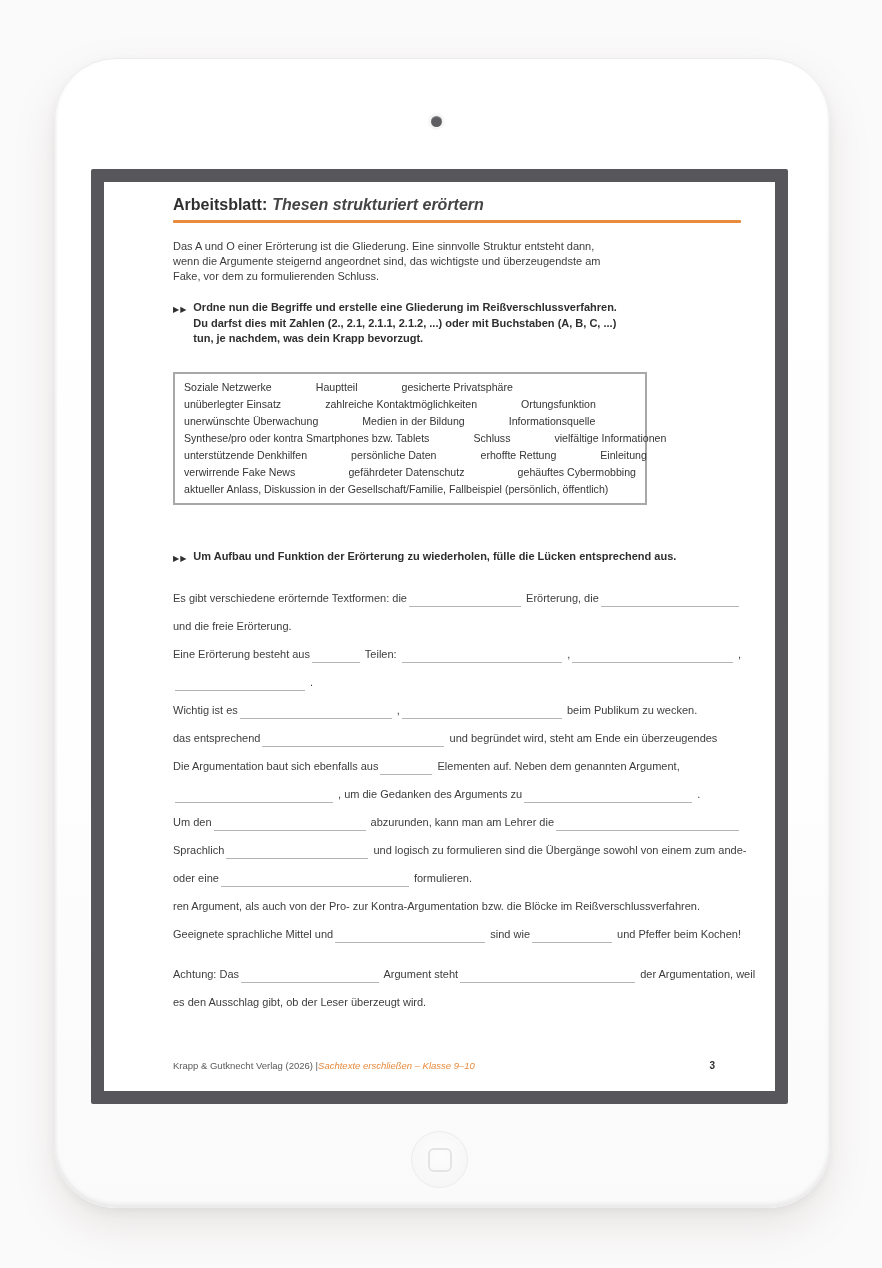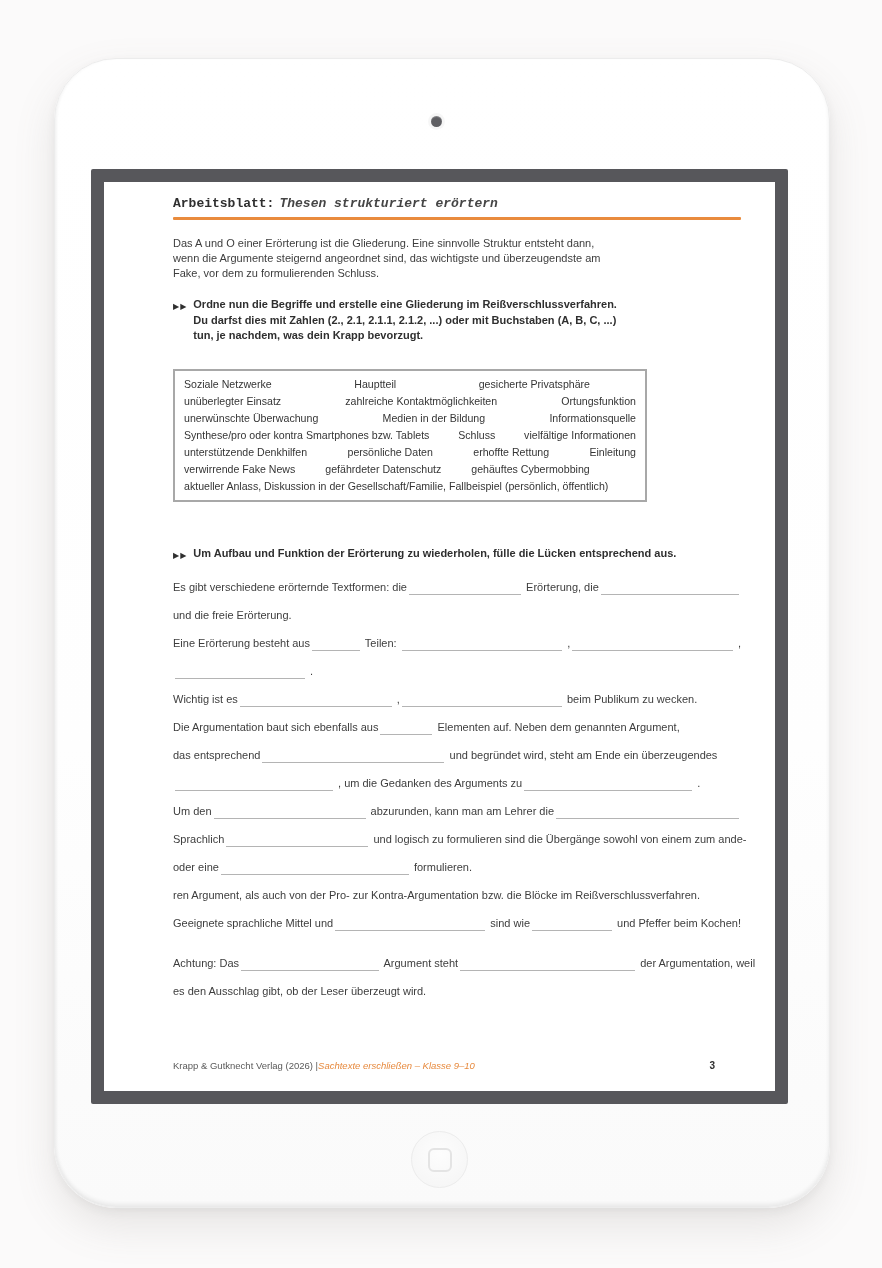--- a/index.html
+++ b/index.html
@@ -30,45 +30,45 @@
     position:absolute;left:36px;top:110px;width:697px;height:935px;
     background:#57575b;padding:13px;box-sizing:border-box;border-radius:2px;
   }
   .page{
     width:100%;height:100%;background:#ffffff;box-sizing:border-box;
     padding:14px 34px 20px 69px;display:flex;flex-direction:column;
     color:#3d3d3d;font-size:11px;
   }
 
   
-  .ws-header{font-size:13px;color:#2f2f2f;font-family:Liberation Mono, monospace;}
+  .ws-header{font-size:16px;color:#2f2f2f;}
   .ws-header .lbl{font-weight:bold;}
   .ws-header .ttl{font-style:italic;font-weight:bold;color:#454545;margin-left:5px;}
   .rule{height:3px;background:#e98b3d;margin-top:6px;border-radius:1px;}
 
   
   .intro{margin-top:16px;line-height:15px;}
 
   
   .task1{margin-top:16px;display:flex;font-weight:bold;color:#2f2f2f;line-height:15.5px;}
   .task2{margin-top:44px;display:flex;font-weight:bold;color:#2f2f2f;line-height:15px;}
   .marker{font-size:8px;letter-spacing:1px;margin-right:6px;position:relative;top:2px;flex-shrink:0;}
 
   
   .terms-box{
     margin-top:25px;width:474px;box-sizing:border-box;border:2px solid #a8a8a8;
     padding:5px 9px;font-size:10.6px;color:#353535;background:#fff;
   }
-  .terms-row{display:flex;justify-content:space-between;line-height:17px;white-space:nowrap;}
-  .terms-row.center{justify-content:flex-start;gap:30px;}
+  .terms-row{display:flex;line-height:17px;white-space:nowrap;gap:44px;}
+  .terms-row.center{justify-content:space-between;gap:30px;}
   .terms-row.pad-r{padding-right:46px;}
 
   
   .cloze{margin-top:12px;}
-  .cloze-line{display:flex;align-items:center;height:28px;white-space:pre;}
+  .cloze-line{display:flex;align-items:flex-end;height:28px;white-space:pre;}
   .cloze-line.gap-top{margin-top:12px;}
   .ct{white-space:pre;flex-shrink:0;}
   .blank{
     display:inline-block;border-bottom:1px solid #b4b4b4;height:12px;
     margin:0 2px -3px 2px;flex-shrink:0;
   }
   .blank.flex{flex:1 1 auto;}
 
   
   .ws-footer{margin-top:auto;display:flex;align-items:flex-start;font-size:9.5px;color:#5a5a5a;}
@@ -146,22 +146,22 @@
           <span class="marker">▶▶</span>
           <div>Um Aufbau und Funktion der Erörterung zu wiederholen, fülle die Lücken entsprechend aus.</div>
         </div>
 
         <div class="cloze">
             <div class="cloze-line"><span class="ct">Es gibt verschiedene erörternde Textformen: die</span><span class="blank" style="width: 112px;"></span><span class="ct"> Erörterung, die</span><span class="blank flex"></span></div>
             <div class="cloze-line"><span class="ct">und die freie Erörterung.</span></div>
             <div class="cloze-line"><span class="ct">Eine Erörterung besteht aus</span><span class="blank" style="width: 48px;"></span><span class="ct"> Teilen: </span><span class="blank flex"></span><span class="ct"> ,</span><span class="blank flex"></span><span class="ct"> ,</span></div>
             <div class="cloze-line"><span class="blank" style="width: 130px;"></span><span class="ct"> .</span></div>
             <div class="cloze-line"><span class="ct">Wichtig ist es</span><span class="blank" style="width: 152px;"></span><span class="ct"> ,</span><span class="blank" style="width: 160px;"></span><span class="ct"> beim Publikum zu wecken.</span></div>
+            <div class="cloze-line"><span class="ct">das entsprechend</span><span class="blank" style="width: 182px;"></span><span class="ct"> und begründet wird, steht am Ende ein überzeugendes</span></div>
             <div class="cloze-line"><span class="ct">Die Argumentation baut sich ebenfalls aus</span><span class="blank" style="width: 52px;"></span><span class="ct"> Elementen auf. Neben dem genannten Argument,</span></div>
-            <div class="cloze-line"><span class="ct">das entsprechend</span><span class="blank" style="width: 182px;"></span><span class="ct"> und begründet wird, steht am Ende ein überzeugendes</span></div>
             <div class="cloze-line"><span class="blank" style="width: 158px;"></span><span class="ct"> , um die Gedanken des Arguments zu</span><span class="blank" style="width: 168px;"></span><span class="ct"> .</span></div>
             <div class="cloze-line"><span class="ct">Um den</span><span class="blank" style="width: 152px;"></span><span class="ct"> abzurunden, kann man am Lehrer die</span><span class="blank flex"></span></div>
             <div class="cloze-line"><span class="ct">Sprachlich</span><span class="blank" style="width: 142px;"></span><span class="ct"> und logisch zu formulieren sind die Übergänge sowohl von einem zum ande-</span></div>
             <div class="cloze-line"><span class="ct">oder eine</span><span class="blank" style="width: 188px;"></span><span class="ct"> formulieren.</span></div>
             <div class="cloze-line"><span class="ct">ren Argument, als auch von der Pro- zur Kontra-Argumentation bzw. die Blöcke im Reißverschlussverfahren.</span></div>
             <div class="cloze-line"><span class="ct">Geeignete sprachliche Mittel und</span><span class="blank" style="width: 150px;"></span><span class="ct"> sind wie</span><span class="blank" style="width: 80px;"></span><span class="ct"> und Pfeffer beim Kochen!</span></div>
             <div class="cloze-line gap-top"><span class="ct">Achtung: Das</span><span class="blank" style="width: 138px;"></span><span class="ct"> Argument steht</span><span class="blank" style="width: 175px;"></span><span class="ct"> der Argumentation, weil</span></div>
             <div class="cloze-line"><span class="ct">es den Ausschlag gibt, ob der Leser überzeugt wird.</span></div>
           </div>
 

